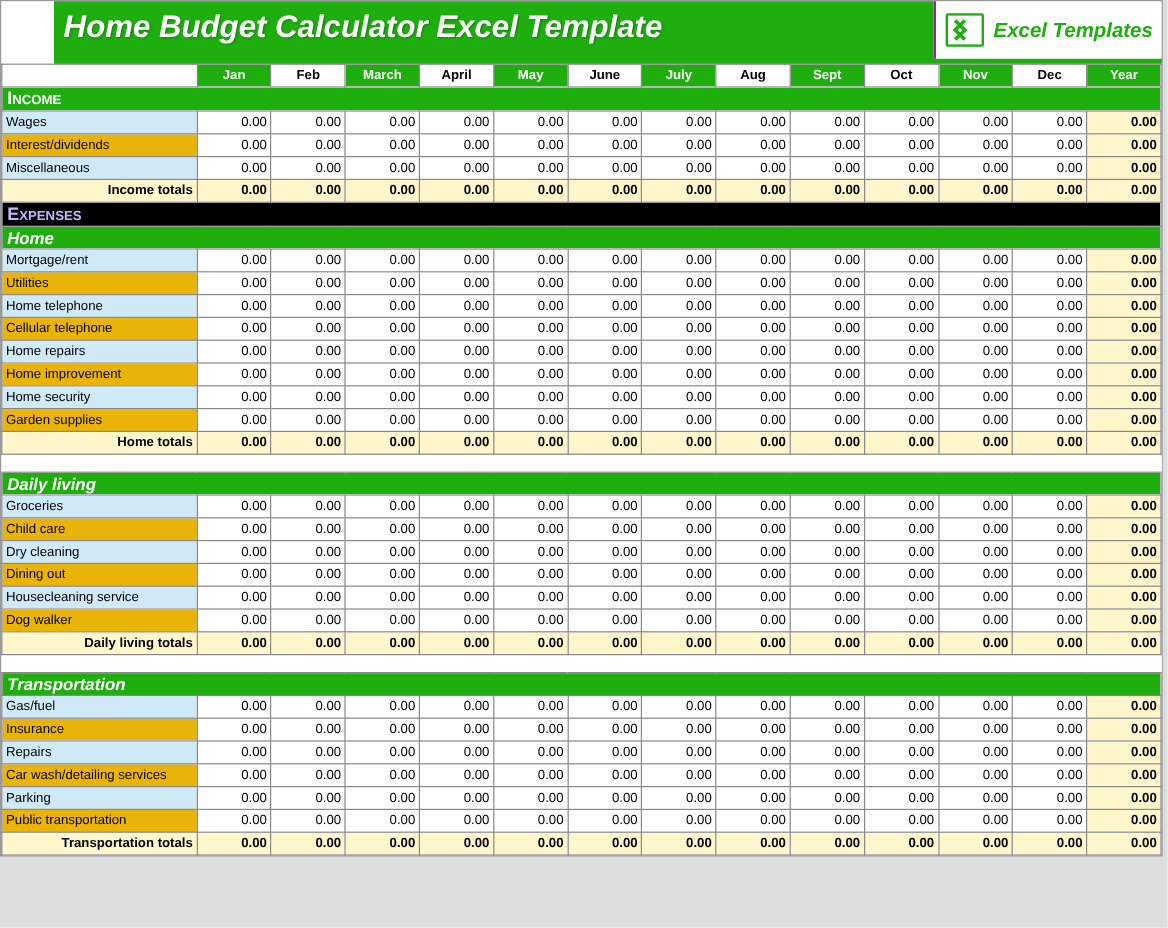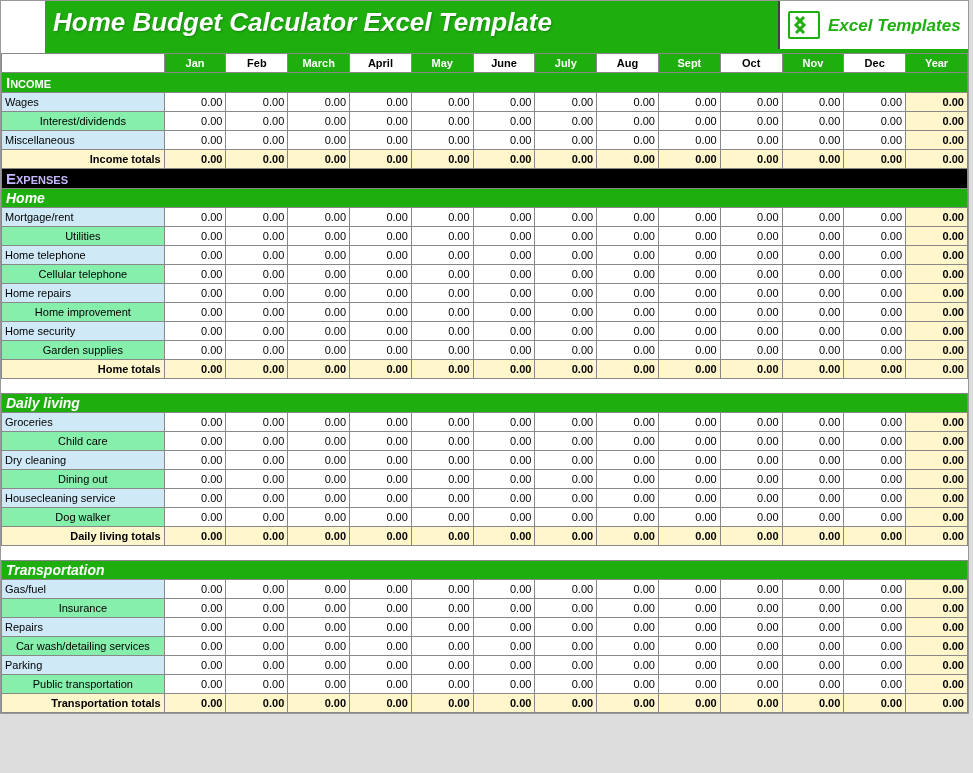--- a/index.html
+++ b/index.html
@@ -28,21 +28,21 @@
     color: white;
     font-size: 26px;
     font-weight: bold;
     font-style: italic;
     padding: 6px 8px;
     text-shadow: 1px 1px 2px rgba(0,0,0,.25);
   }
   .logo-box {
     width: 190px;
     background: white;
-    border-left: 2px solid #404040;
+    border-left: 2px solid #a21caf;
     display: flex;
     align-items: center;
     padding: 0 6px;
     gap:6px;
   }
   .logo-box svg { flex-shrink:0; }
   .logo-box .brand { color:#1eaf0f; font-style:italic; font-weight:bold; font-size:17px; line-height:1.0; }
   table {
     border-collapse: collapse;
     width: 100%;
@@ -68,21 +68,21 @@
   
   tr.subcat td {
     background:#1eaf0f; color:white; font-weight:bold; font-size:14px;
     font-style: italic;
     padding-left:4px;
   }
   
   tr.data td { text-align:right; }
   tr.data td:first-child { text-align:left;margin-left:28px; }
   tr.data.odd td:first-child { background:#cfe9f7; }
-  tr.data.even td:first-child { background:#86efac;text-align:center; }
+  tr.data.even td:first-child { background:#eab308; }
   tr.data td.year { background:#fff6cc; font-weight:bold; }
   
   tr.total td { font-weight:bold; text-align:right; background:#fff6cc; }
   tr.total td:first-child { text-align:right; }
   
   tr.spacer td { background:white; height:15px; border-left:none;border-right:none;}
 </style>
 </head>
 <body>
 

